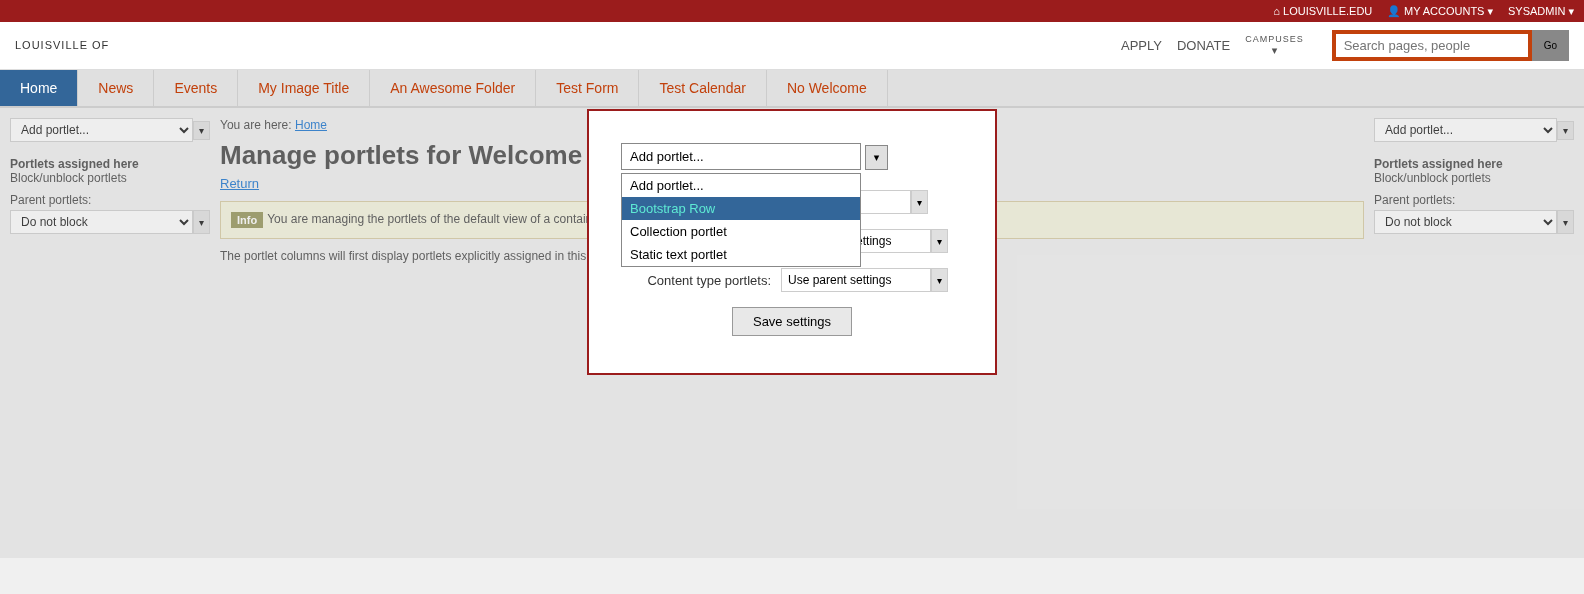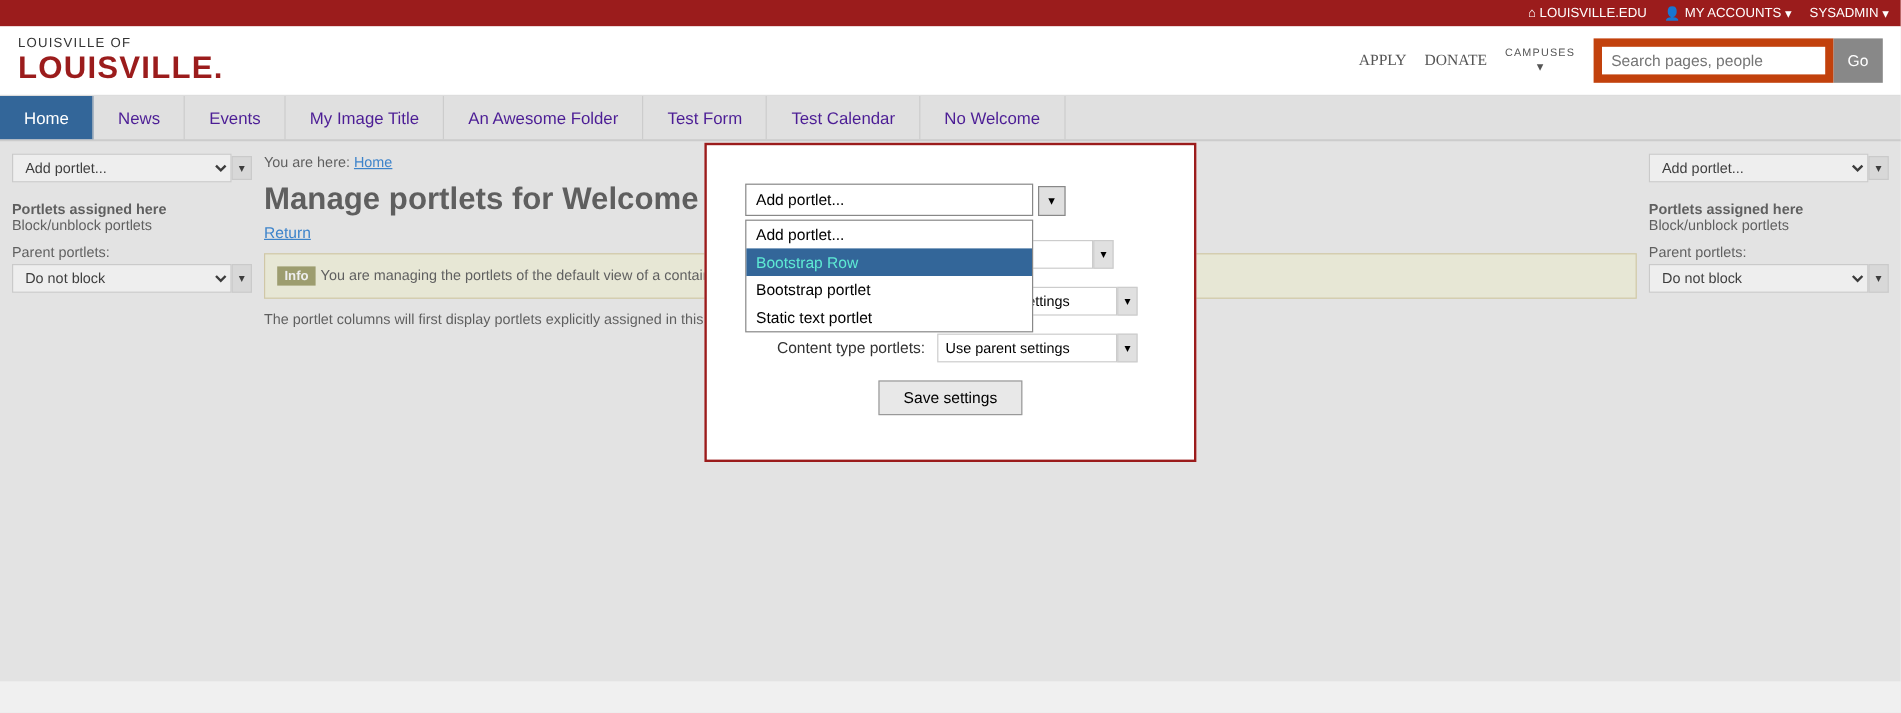--- a/index.html
+++ b/index.html
@@ -25,50 +25,51 @@
       display: flex;
       align-items: center;
       padding: 8px 15px;
       border-bottom: 1px solid #ddd;
       gap: 20px;
     }
     .logo { display: flex; flex-direction: column; line-height: 1.1; }
     .logo .univ { font-size: 11px; color: #333; letter-spacing: 1px; }
     .logo .louisville { font-size: 26px; font-weight: bold; color: #9b1c1c; letter-spacing: 1px; }
     .header-nav { display: flex; align-items: center; gap: 15px; margin-left: auto; }
-    .header-nav .nav-link { color: #555; font-size: 13px; text-decoration: none; font-family: Liberation Serif, serif; }
+    .header-nav .nav-link { color: #555; font-size: 13px; text-decoration: none; }
     .header-nav .campuses { display: flex; flex-direction: column; align-items: center; font-size: 11px; color: #555; }
     .header-nav .campuses .label { font-size: 9px; letter-spacing: 1px; }
     .search-box { display: flex; gap: 0; }
     .search-box input {
-      border: 7px solid #c2410c;
+      border: 4px solid #c2410c;
       padding: 4px 8px;
       font-size: 13px;
       width: 200px;
       color: #999;
+      margin-left: 13px;
     }
     .search-box button {
       background: #888;
-      color: #ffffff;
+      color: #000000;
       border: none;
       padding: 4px 12px;
-      font-size: 13px;
+      font-size: 10px;
       cursor: pointer;
     }
 
     
     .nav-tabs {
       display: flex;
       background: #e0e0e0;
       border-bottom: 2px solid #ccc;
     }
     .nav-tab {
       padding: 10px 20px;
       font-size: 14px;
-      color: #4c1d95;
+      color: #c2410c;
       cursor: pointer;
       border-right: 1px solid #ccc;
       white-space: nowrap;
     }
     .nav-tab.active {
       background: #336699;
       color: white;
     }
 
     
@@ -268,21 +269,20 @@
   </a>
   <a href="#">
     <span>SYSADMIN</span>
     <span>▾</span>
   </a>
 </div>
 
 <div class="header">
   <div class="logo">
     <span class="univ">LOUISVILLE OF</span>
-    <span class="louisville">LOUISVILLE.</span>
   </div>
   <div class="header-nav">
     <a href="#" class="nav-link">APPLY</a>
     <a href="#" class="nav-link">DONATE</a>
     <div class="campuses">
       <span class="label">CAMPUSES</span>
       <span>▾</span>
     </div>
     <div class="search-box">
       <input type="text" placeholder="Search pages, people" style="">
@@ -370,21 +370,21 @@
       <div class="modal-row modal-select-row">
         <div style="position:relative; display:inline-block;">
           <select class="modal-select">
             <option>Add portlet...</option>
           </select>
           <button class="modal-select-btn">▾</button>
           
           <div class="dropdown-list">
             <div class="dropdown-item">Add portlet...</div>
             <div class="dropdown-item selected">Bootstrap Row</div>
-            <div class="dropdown-item">Bootstrap portlet</div>
+            <div class="dropdown-item">Collection portlet</div>
             <div class="dropdown-item">Static text portlet</div>
           </div>
         </div>
       </div>
 
       <div class="modal-row" style="margin-top: 20px;">
         <span class="modal-label">Parent portlets:</span>
         <div style="display:flex;">
           <select class="modal-field-select" style="width:130px;">
             <option>Do not block</option>

